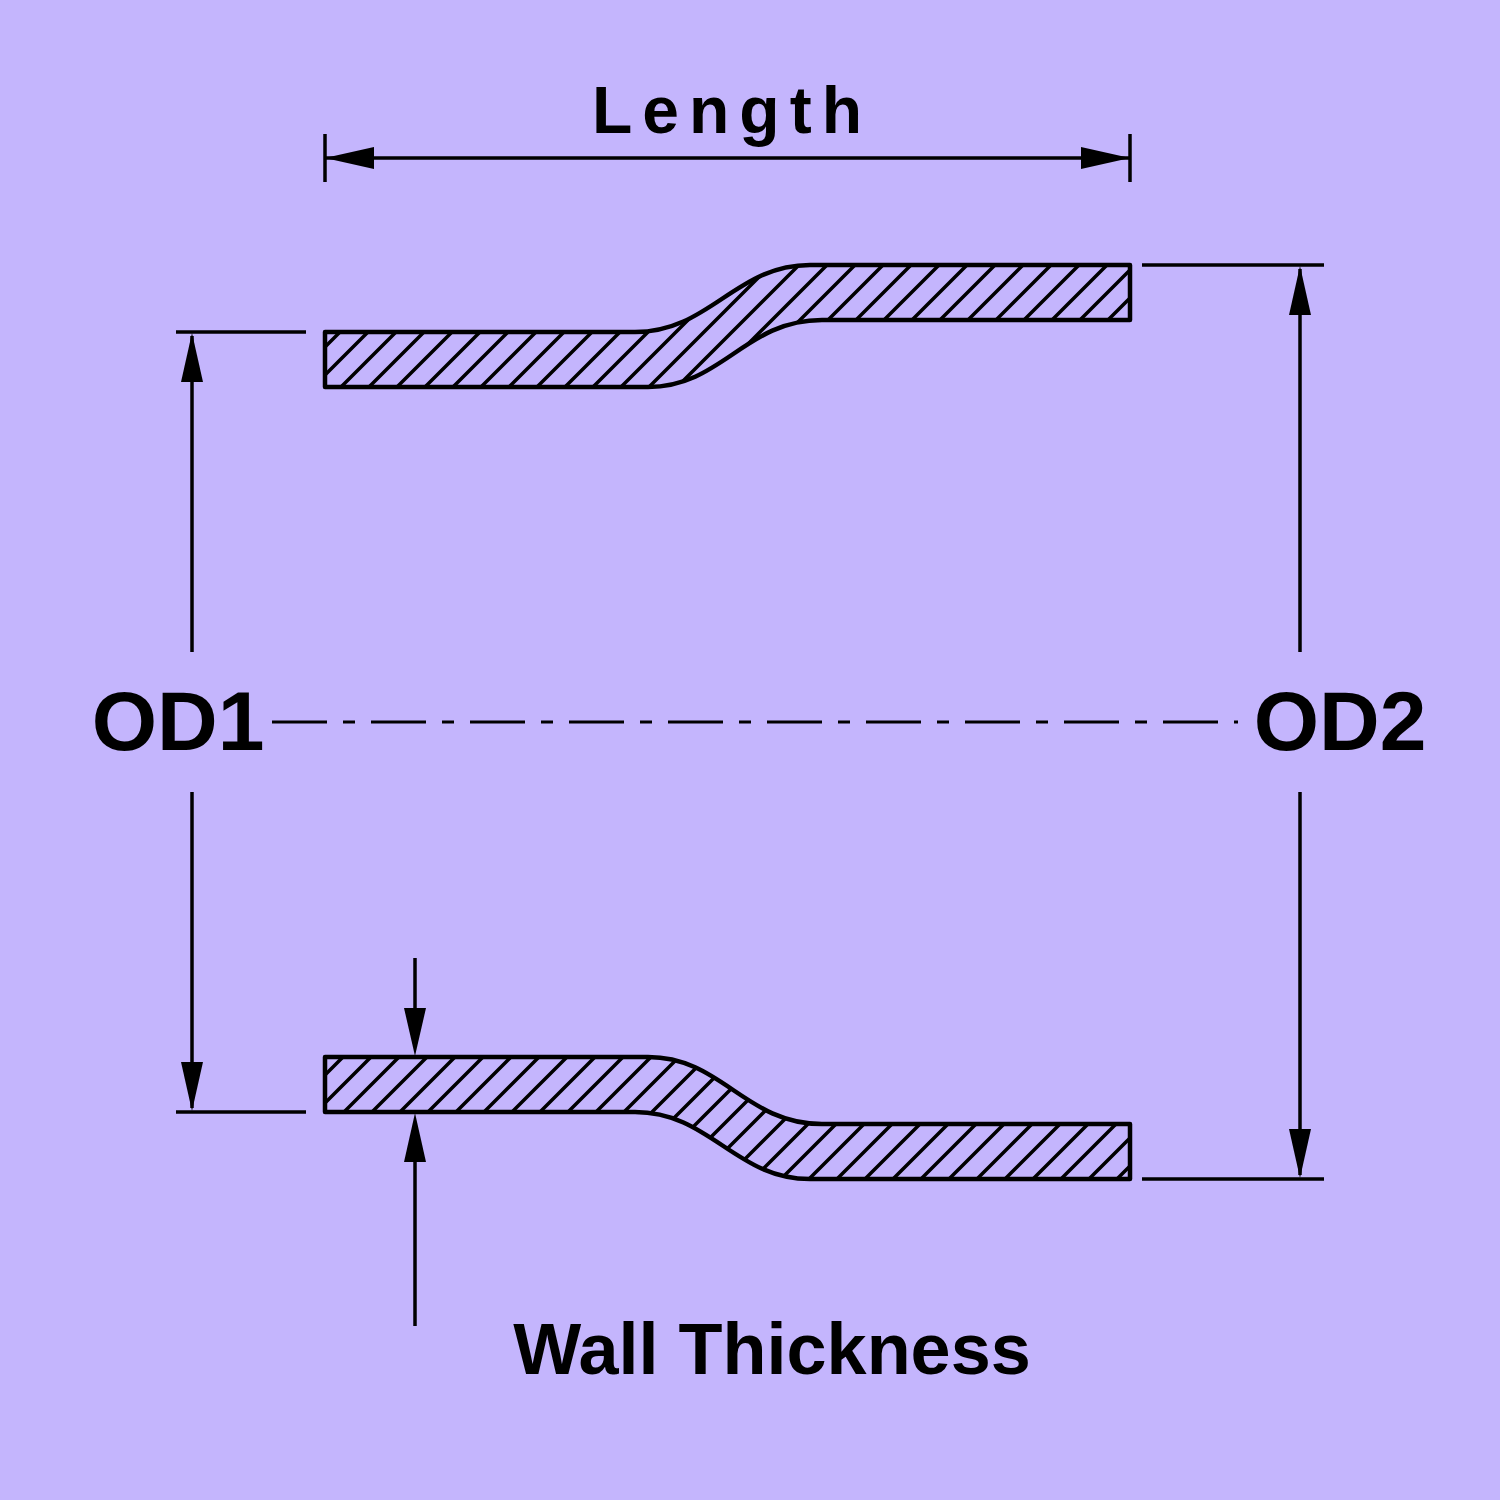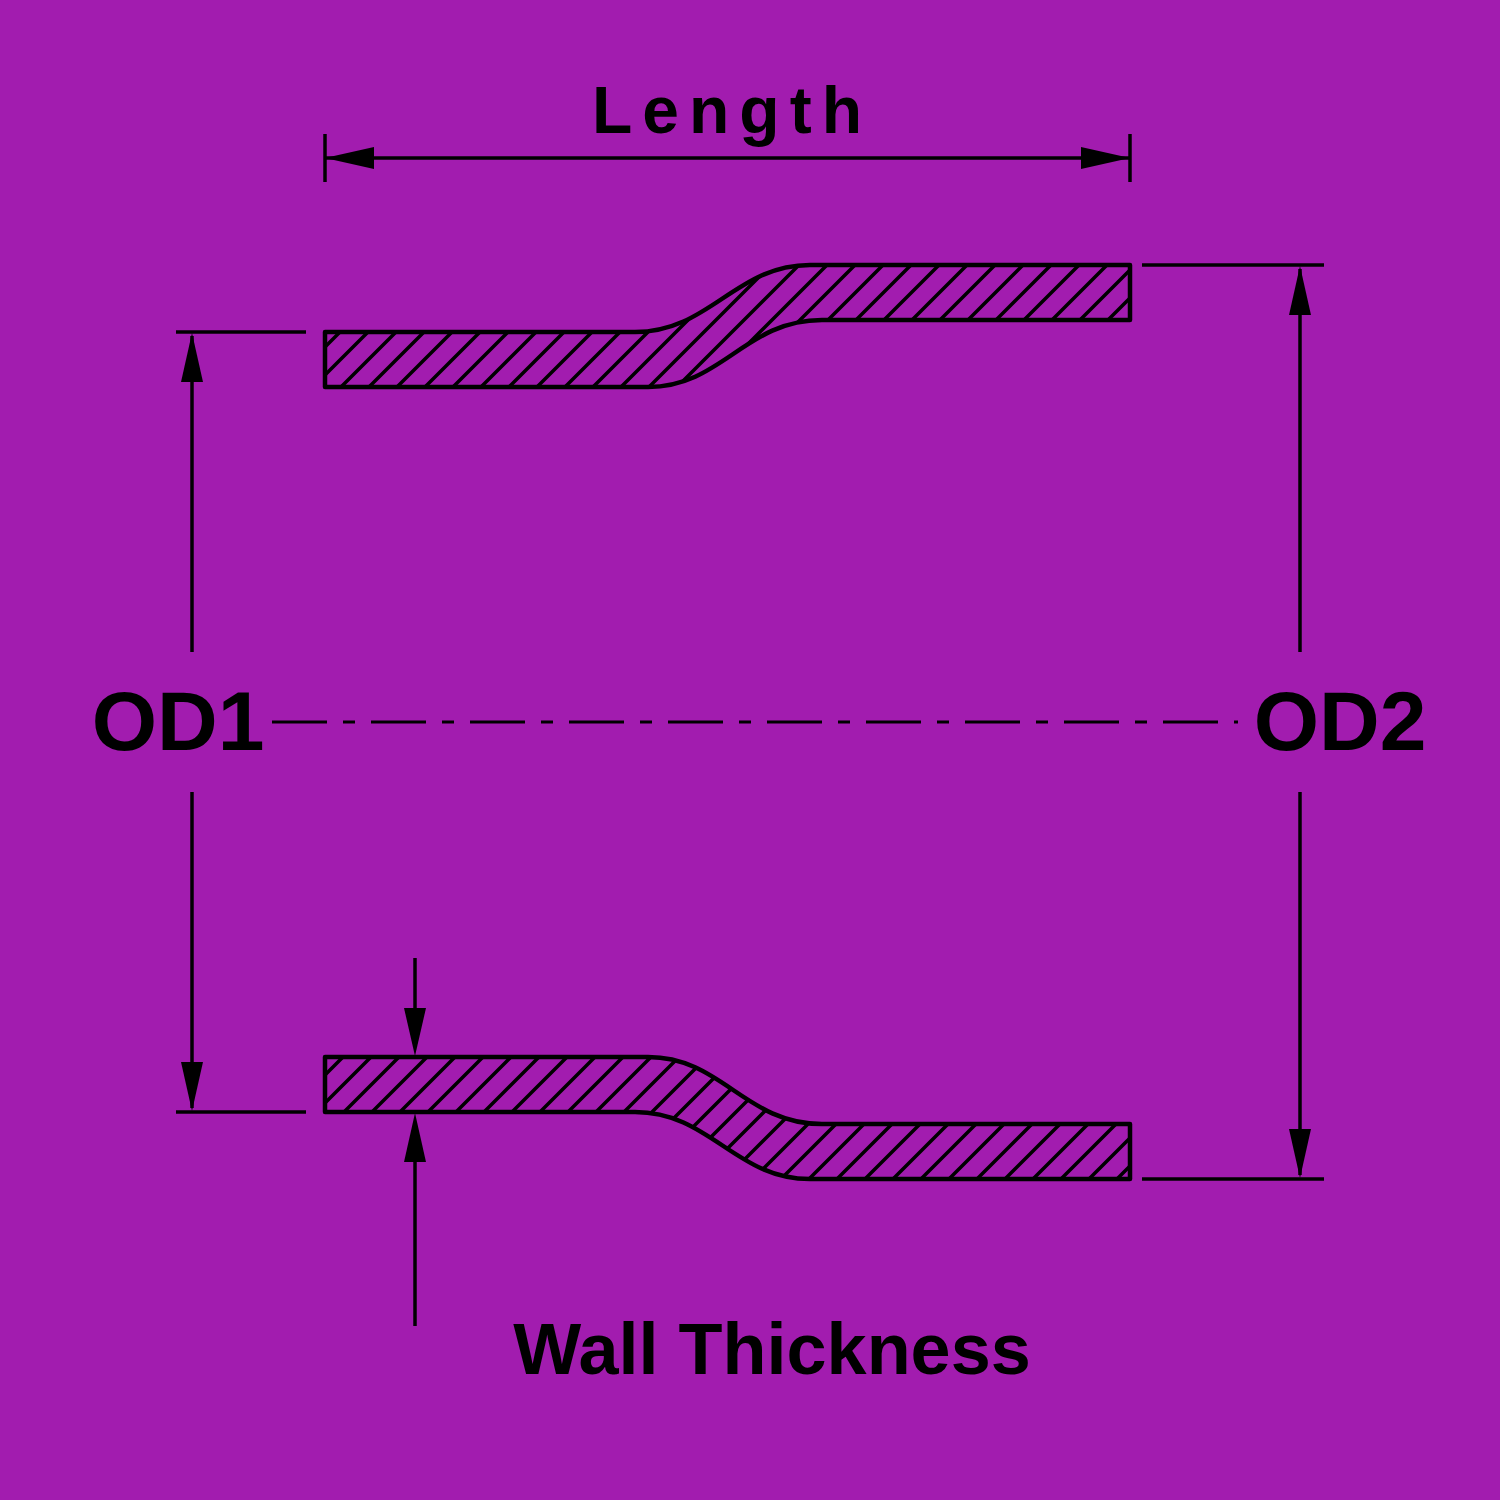--- a/index.html
+++ b/index.html
@@ -4,21 +4,21 @@
 <style>
   html, body {
     margin: 0;
     padding: 0;
     background: #ffffff;
   }
   .canvas {
     position: relative;
     width: 1500px;
     height: 1500px;
-    background: #a21caf;
+    background: #c4b5fd;
     overflow: hidden;
   }
   svg {
     display: block;
   }
   .outline {
     fill: url(#hatch);
     stroke: #000000;
     stroke-width: 4.5;
     stroke-linejoin: round;

